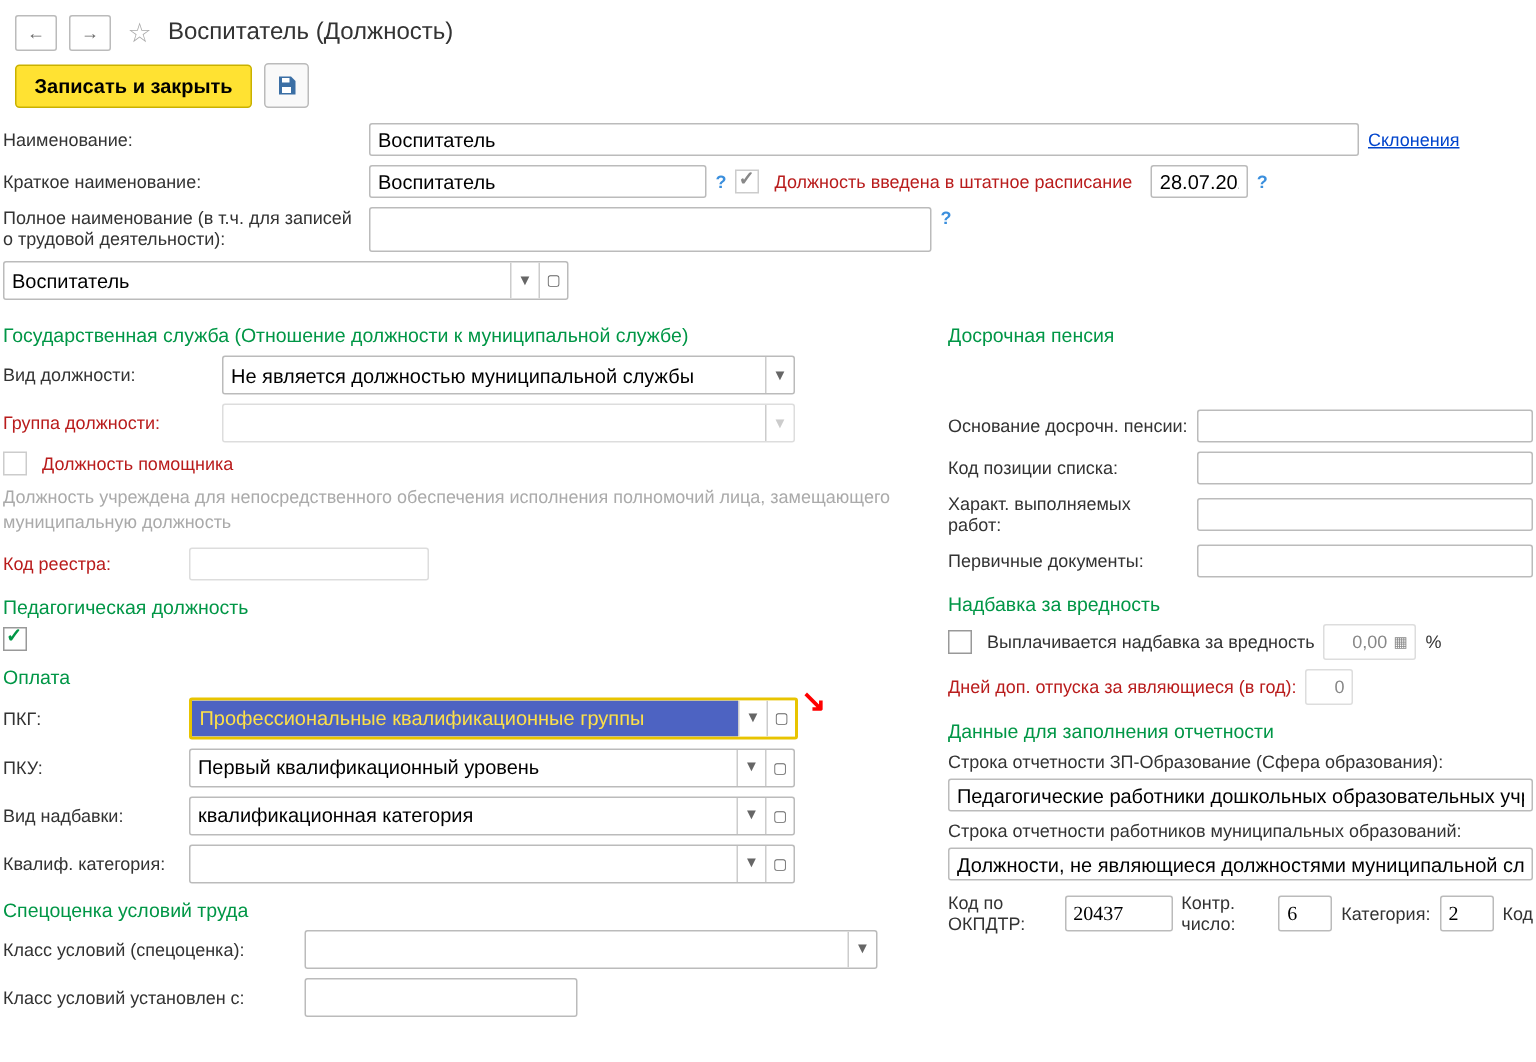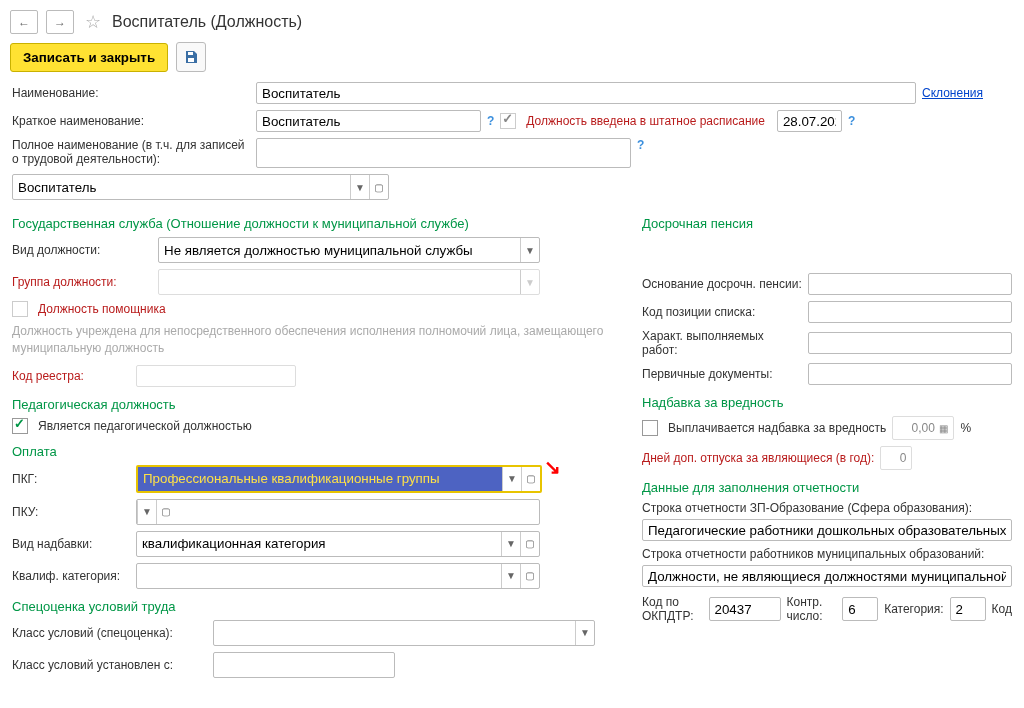--- a/index.html
+++ b/index.html
@@ -60,21 +60,21 @@
     border: 1px solid #bbb;
     border-radius: 3px;
     background: #f9f9f9;
     display: flex;
     align-items: center;
     justify-content: center;
     cursor: pointer;
     color: #3b6fa5;
   }
   .form-area {
-    padding: 0 12px;
+    padding: 0 2px;
   }
   .row {
     display: flex;
     align-items: center;
     margin-bottom: 6px;
     gap: 6px;
   }
   .label {
     color: #333;
   }
@@ -206,20 +206,21 @@
     margin-left: 4px;
     color: #888;
     font-size: 10px;
   }
   .small-input {
     border: 1px solid #bbb;
     height: 22px;
     padding: 0 5px;
     border-radius: 2px;
     width: 60px;
+    font-family: Liberation Serif, serif;
   }
 </style>
 </head>
 <body>
 
 <div class="toolbar">
   <div class="nav-btn">←</div>
   <div class="nav-btn">→</div>
   <div class="star-icon">☆</div>
   <div class="page-title">Воспитатель (Должность)</div>
@@ -295,38 +296,38 @@
       <div class="muted-text" style="margin-bottom:8px">Должность учреждена для непосредственного обеспечения исполнения полномочий лица, замещающего муниципальную должность</div>
 
       <div class="row">
         <div class="label-dis" style="width:118px">Код реестра:</div>
         <input class="input input-dis" style="width: 160px;" disabled="">
       </div>
 
       <div class="section-title">Педагогическая должность</div>
       <div class="row">
         <span class="checkbox checked"></span>
-        <span>Является педагогической должностью</span>
       </div>
 
       <div class="section-title">Оплата</div>
 
       <div class="row" style="position:relative">
         <div class="label" style="width:118px">ПКГ:</div>
         <div class="combo highlight" style="width:402px">
           <input class="combo-input" value="Профессиональные квалификационные группы" style="">
           <div class="combo-btn" style="background:#fff">▼</div>
           <div class="combo-btn" style="background:#fff">▢</div>
         </div>
         <span class="arrow-annot" style="left:532px;top:-10px">↘</span>
       </div>
 
       <div class="row">
         <div class="label" style="width:118px">ПКУ:</div>
         <div class="combo" style="width:402px">
+          <input class="combo-input" value="Первый квалификационный уровень" style="">
           <div class="combo-btn">▼</div>
           <div class="combo-btn">▢</div>
         </div>
       </div>
 
       <div class="row">
         <div class="label" style="width:118px">Вид надбавки:</div>
         <div class="combo" style="width:402px">
           <input class="combo-input" value="квалификационная категория" style="">
           <div class="combo-btn">▼</div>

